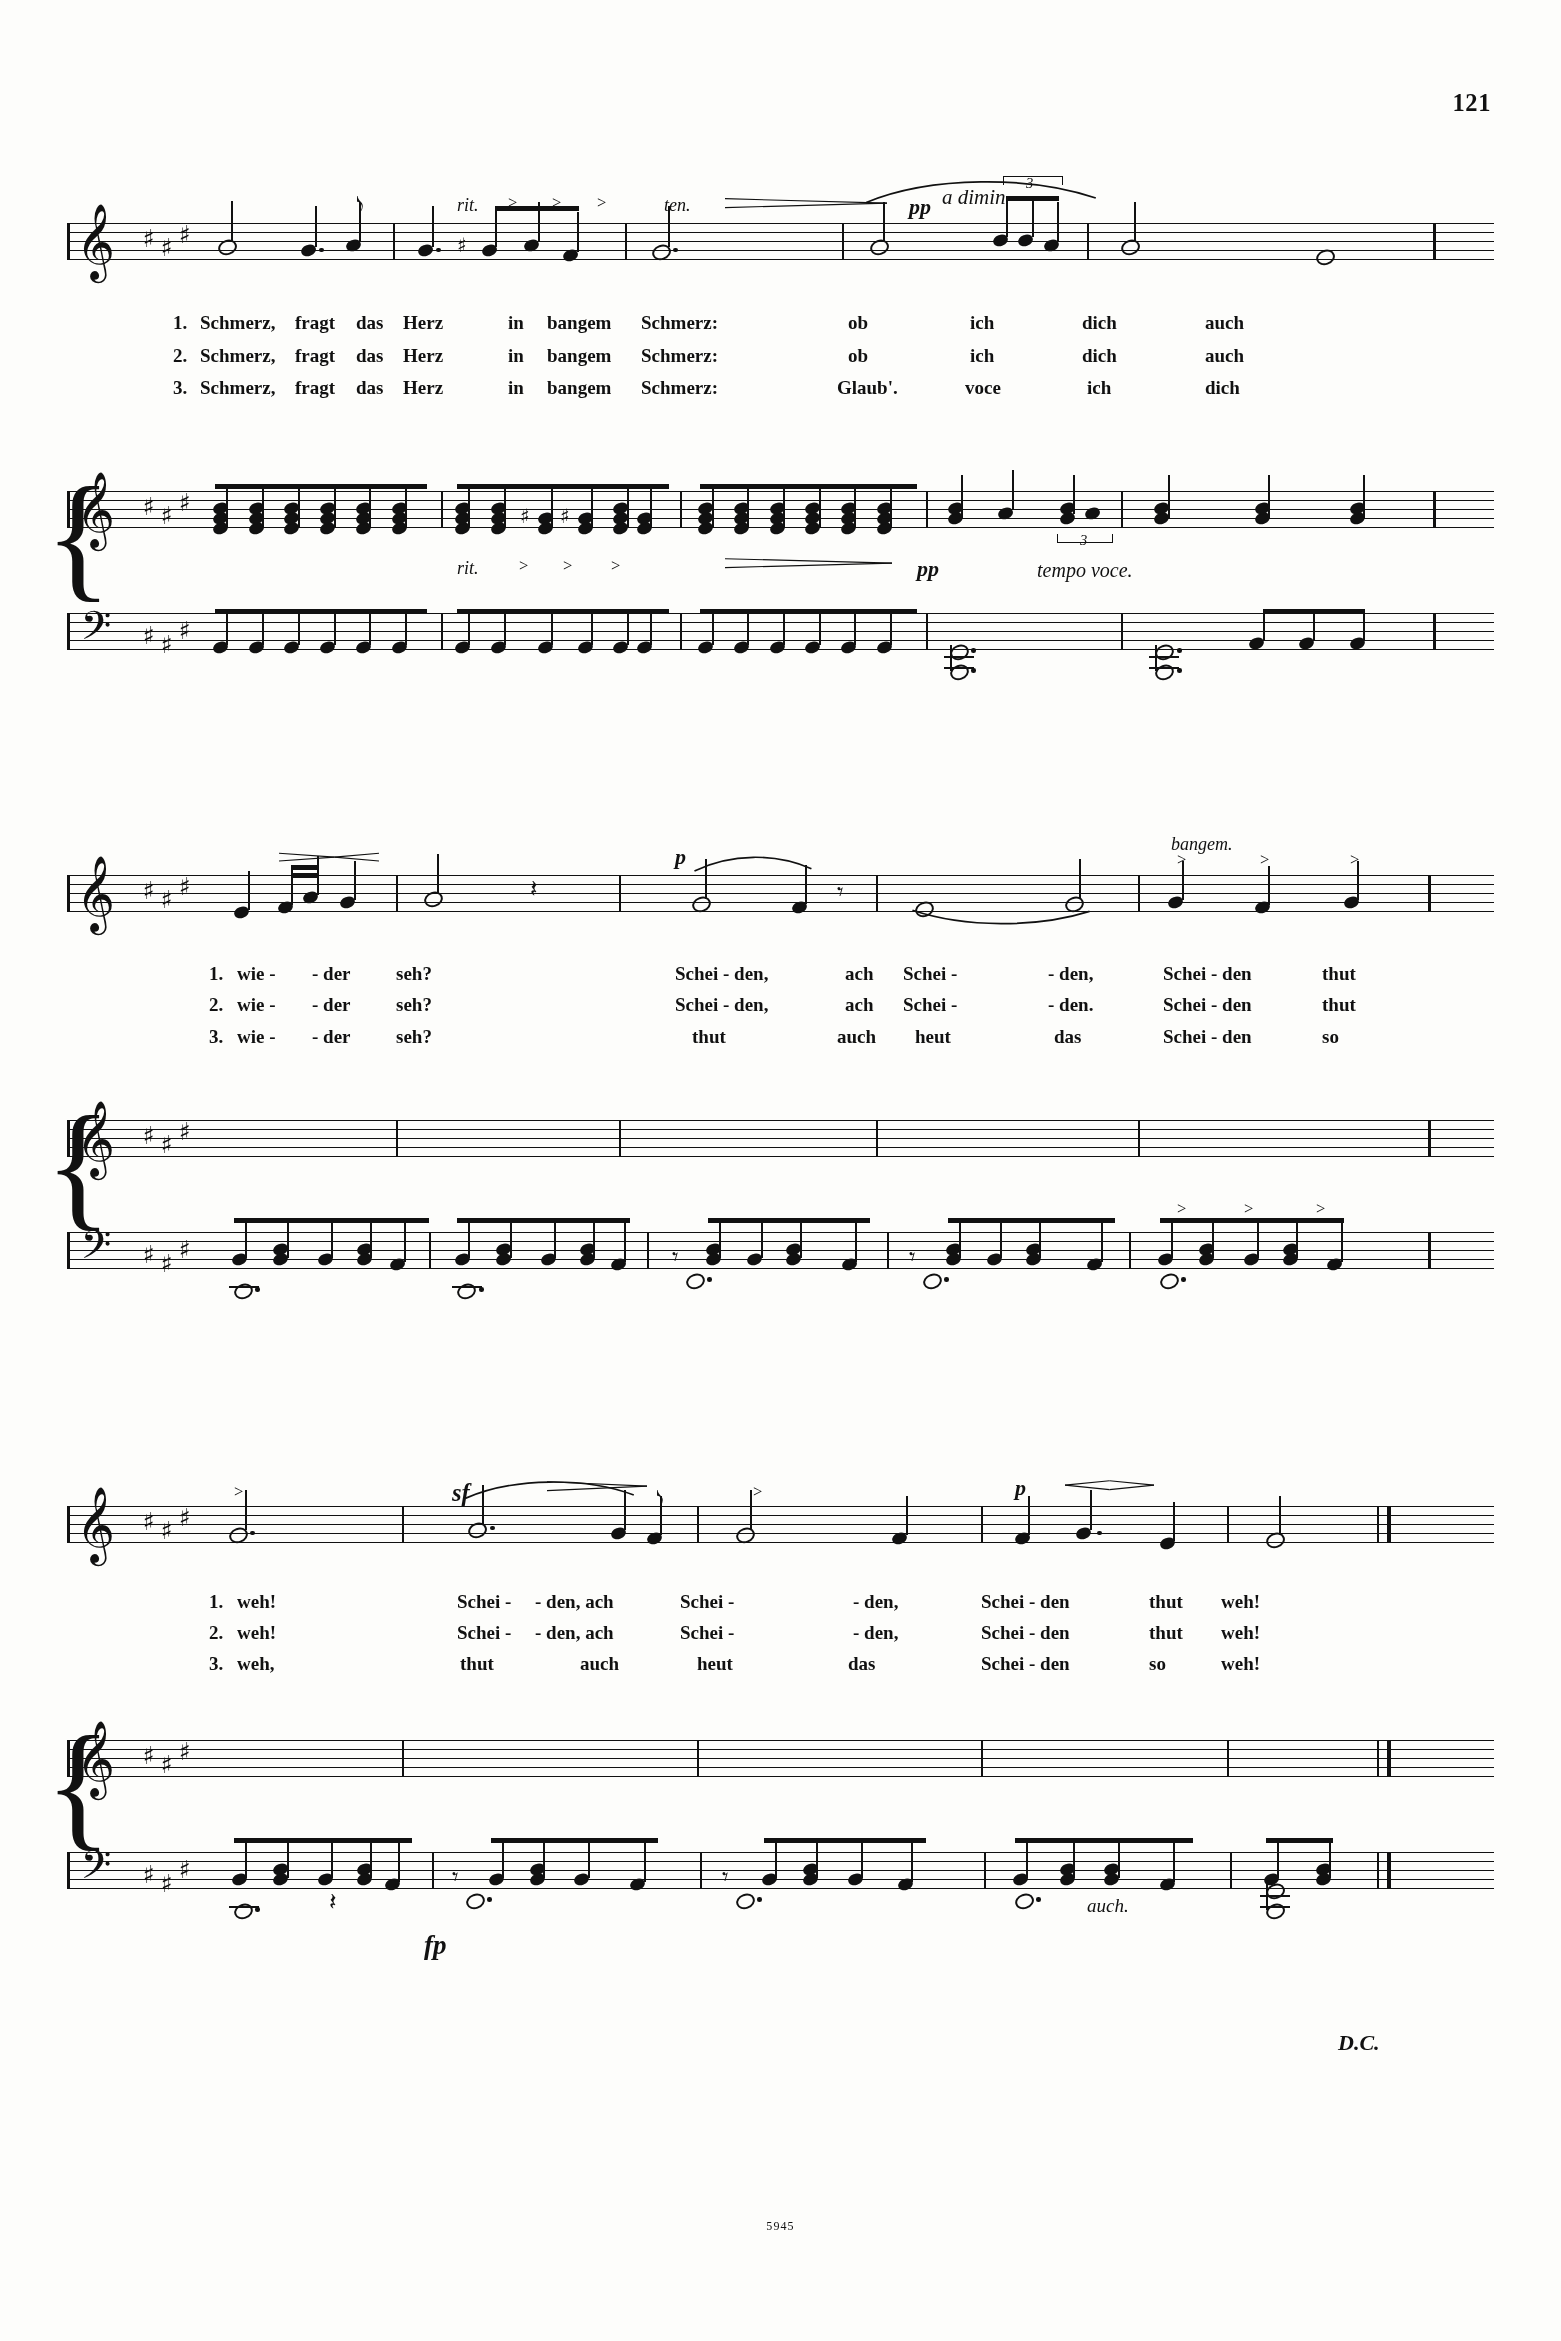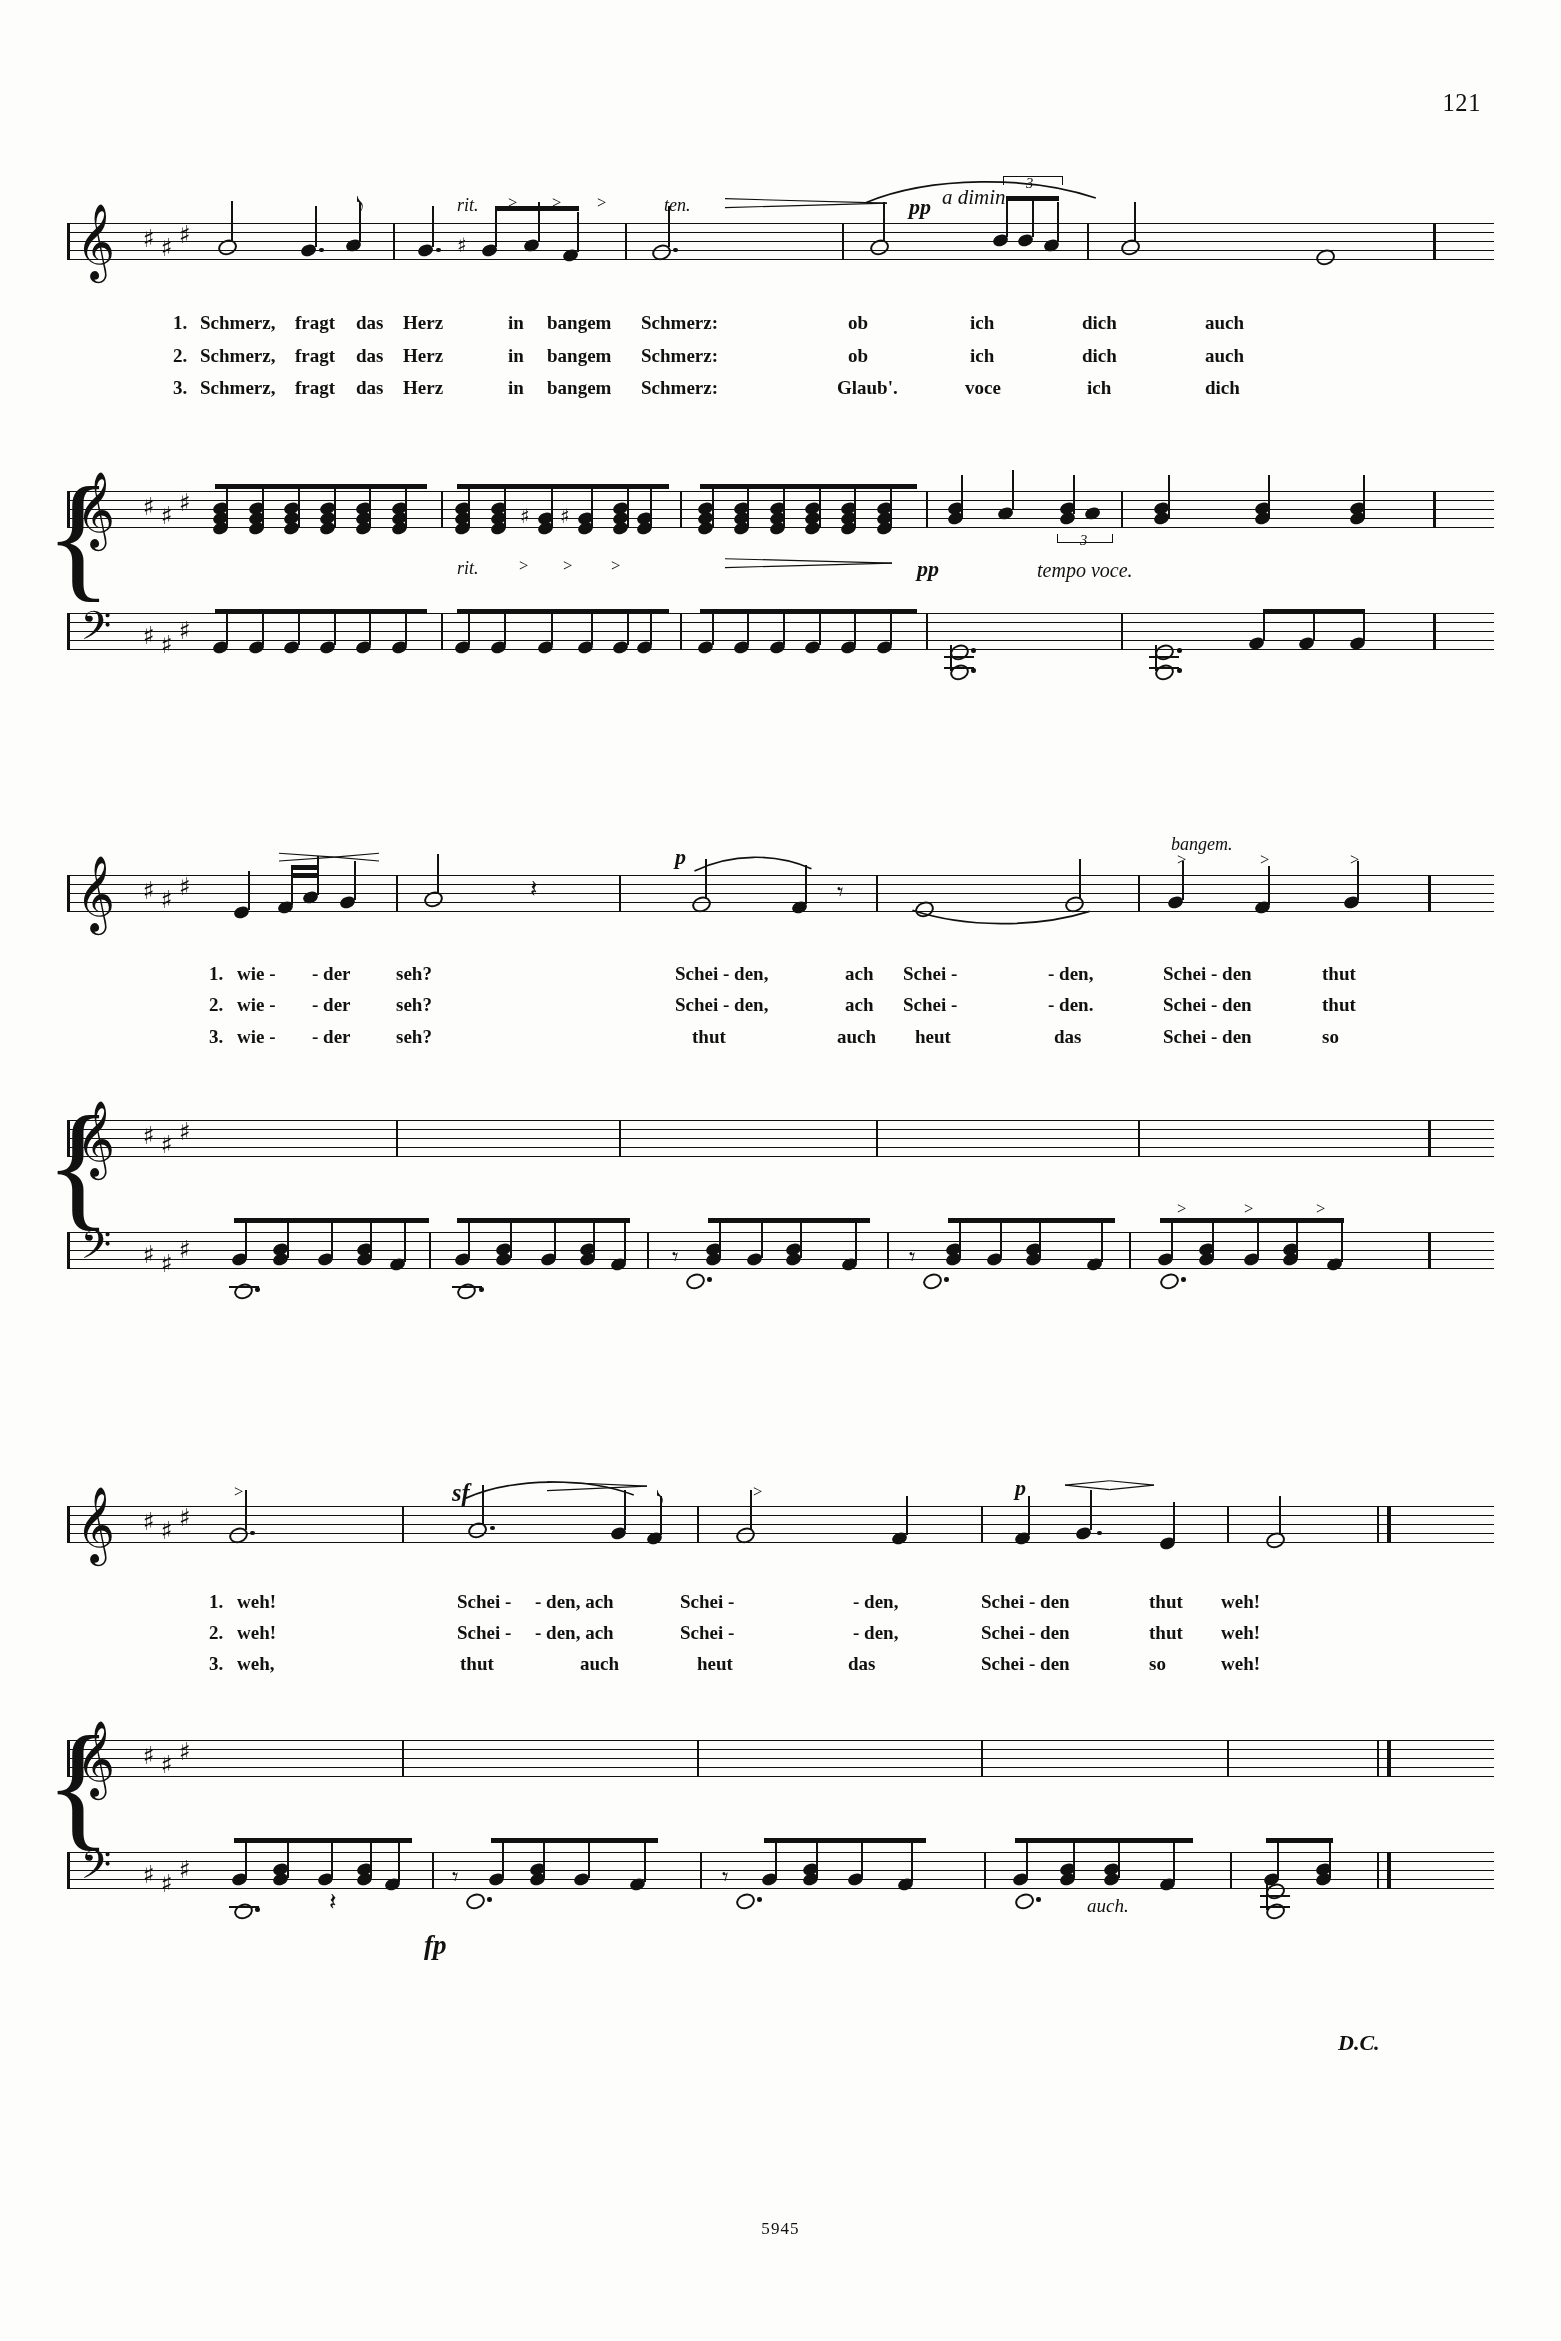--- a/index.html
+++ b/index.html
@@ -17,23 +17,23 @@
   }
   .page {
     position: absolute;
     inset: 0;
     background: #fdfdfb;
   }
   
   .page-number {
     position: absolute;
     top: 89px;
-    right: 80px;
+    right: 70px;
     font-size: 24.5px;
-    font-weight: 400;
+    font-weight: 700;
     font-family: "Liberation Serif", serif;
     letter-spacing: 0.6px;
   }
   
   .system {
     position: absolute;
     left: 67px;
     width: 1427px;
   }
   .staff {
@@ -221,21 +221,21 @@
     font-weight: 700;
     color: #111;
   }
   
   .plate {
     position: absolute;
     left: 0;
     right: 0;
     text-align: center;
     font-family: "Liberation Serif", serif;
-    font-size: 17px;
+    font-size: 12px;
     letter-spacing: 1.1px;
   }
   .dc {
     position: absolute;
     font-family: "Liberation Serif", serif;
     font-style: italic;
     font-weight: 700;
     font-size: 22px;
   }
 </style>

